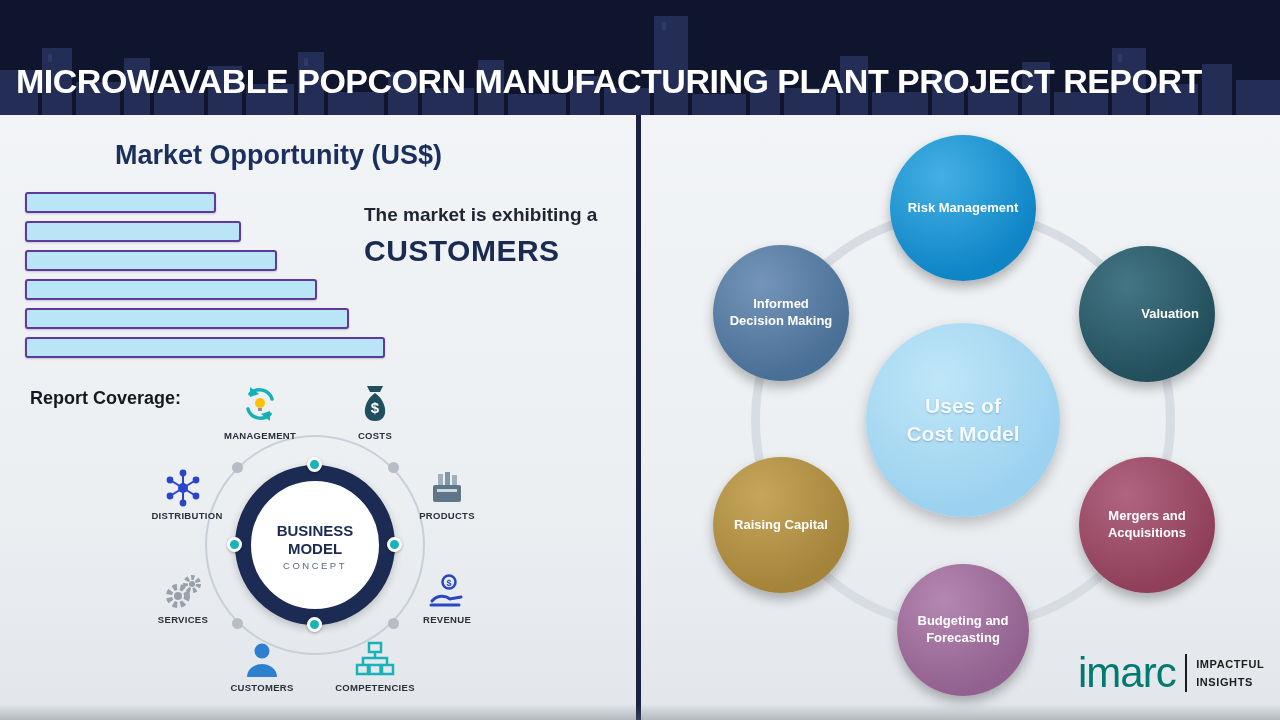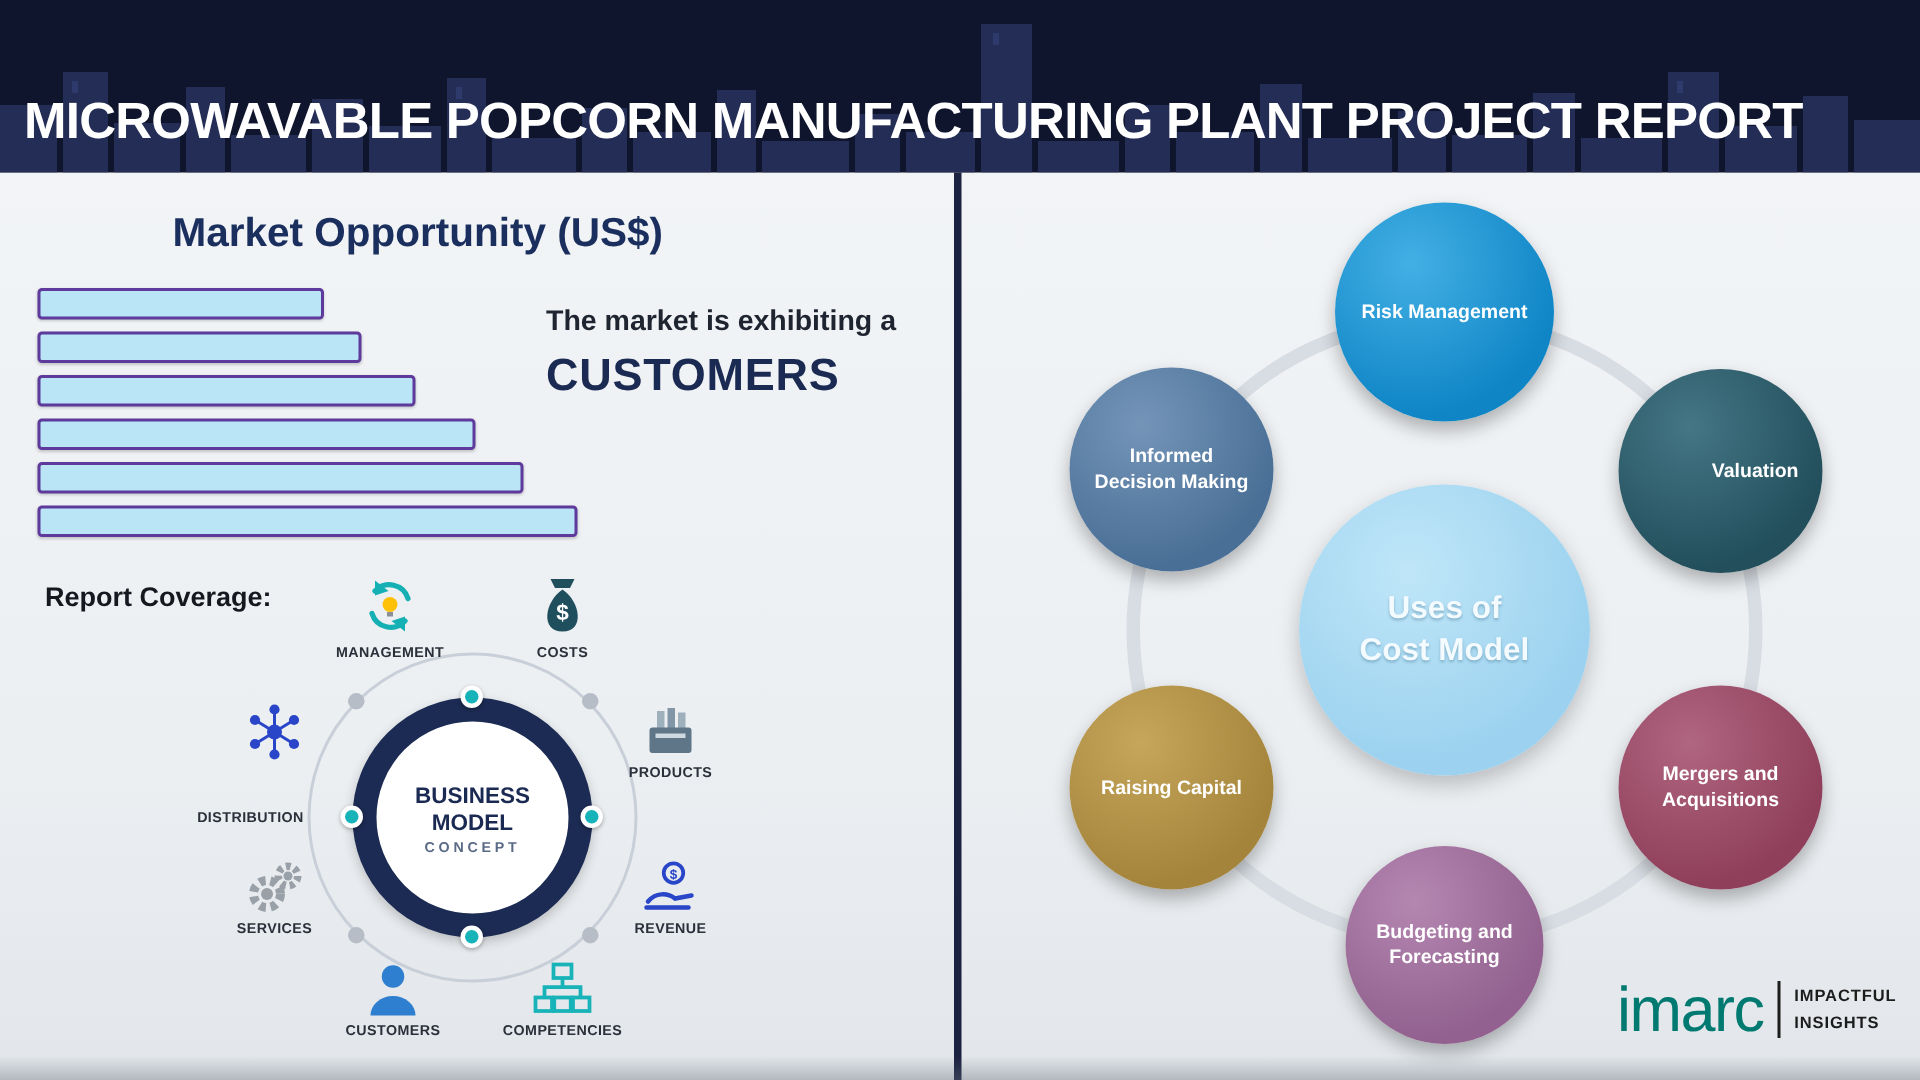--- a/index.html
+++ b/index.html
@@ -31,21 +31,21 @@
 
   .coverage { position:absolute; left:30px; top:388px; font-size:18px; font-weight:800; color:#15181f; }
 
   
   .bm-outer { position:absolute; left:205px; top:435px; width:220px; height:220px; border-radius:50%;
               border:2px solid #c9cfd8; }
   .bm-ring  { position:absolute; left:235px; top:465px; width:160px; height:160px; border-radius:50%;
               border:16px solid #1c2b53; background:#ffffff; box-shadow:0 3px 8px rgba(0,0,0,.2); }
   .bm-center { position:absolute; left:245px; top:522px; width:140px; text-align:center; }
   .bm-line { font-size:15px; font-weight:800; color:#1b2a52; line-height:1.2; }
-  .bm-concept { font-size:9.5px; font-weight:700; letter-spacing:2.5px; color:#5a6a85; margin-top:2px; }
+  .bm-concept { font-size:9.5px; font-weight:400; letter-spacing:2.5px; color:#5a6a85; margin-top:2px; }
   .node-dot { position:absolute; width:15px; height:15px; border-radius:50%; background:#16b3b8;
               border:3px solid #ffffff; box-shadow:0 1px 3px rgba(0,0,0,.3); }
   .gray-dot { position:absolute; width:11px; height:11px; border-radius:50%; background:#b6bdc6; }
 
   .bm-icon { position:absolute; width:40px; height:40px; }
   .bm-label { position:absolute; width:110px; text-align:center; font-size:9.5px; font-weight:700;
               color:#2a2f3a; letter-spacing:.3px; }
 
   
   .cm-ring { position:absolute; left:751px; top:208px; width:424px; height:424px; border-radius:50%;
@@ -194,21 +194,21 @@
         <g fill="#2946c8">
           <circle cx="20" cy="20" r="5"></circle>
             <circle cx="20" cy="5" r="3.4"></circle>
             <circle cx="33" cy="12" r="3.4"></circle>
           <circle cx="33" cy="28" r="3.4"></circle>
             <circle cx="20" cy="35" r="3.4"></circle>
             <circle cx="7" cy="28" r="3.4"></circle>
           <circle cx="7" cy="12" r="3.4"></circle>
         </g>
       </svg>
-      <div class="bm-label" style="left:112px; top:510px;margin-top:30px;">DISTRIBUTION</div>
+      <div class="bm-label" style="left:132px; top:510px;">DISTRIBUTION</div>
 
       <svg class="bm-icon" style="left:427px; top:468px;" viewBox="0 0 40 40">
         <rect x="11" y="6" width="5" height="12" fill="#9fb0bd"></rect>
         <rect x="18" y="4" width="5" height="14" fill="#8196a6"></rect>
         <rect x="25" y="7" width="5" height="11" fill="#9fb0bd"></rect>
         <rect x="6" y="17" width="28" height="17" rx="2" fill="#5f7688"></rect>
         <rect x="10" y="21" width="20" height="3" fill="#cfd9e0"></rect>
       </svg>
       <div class="bm-label" style="left:392px; top:510px;">PRODUCTS</div>
 

